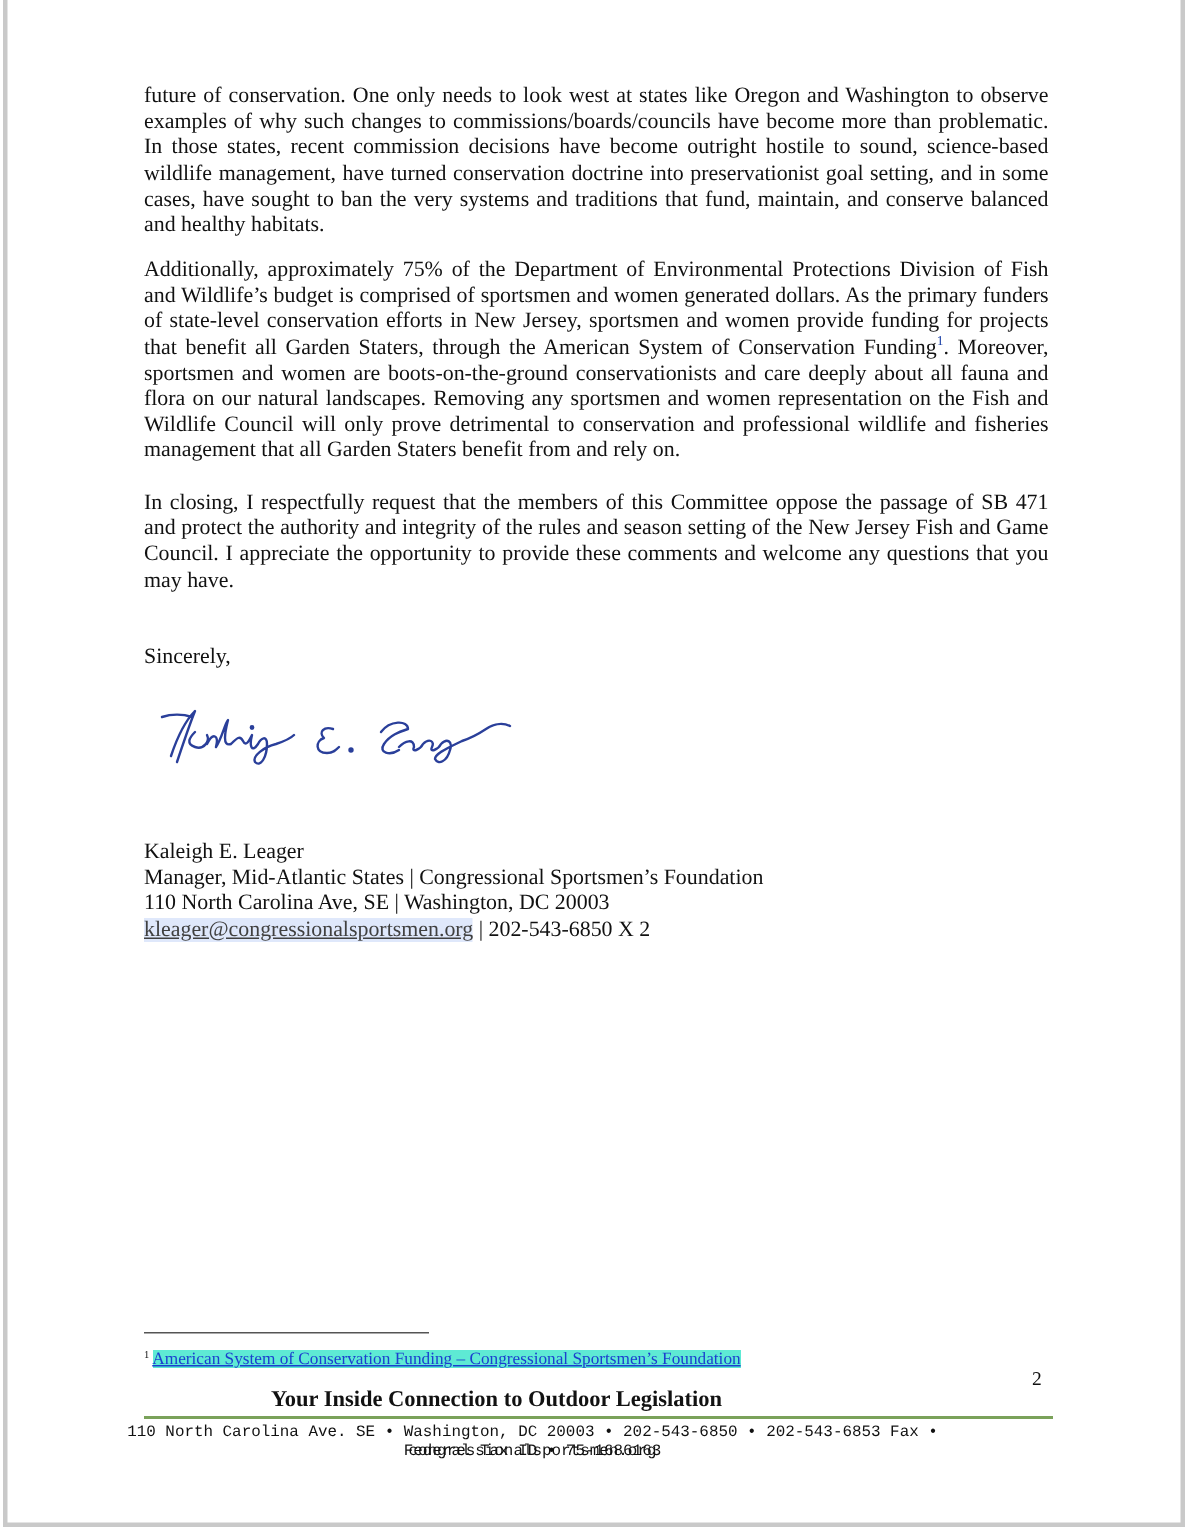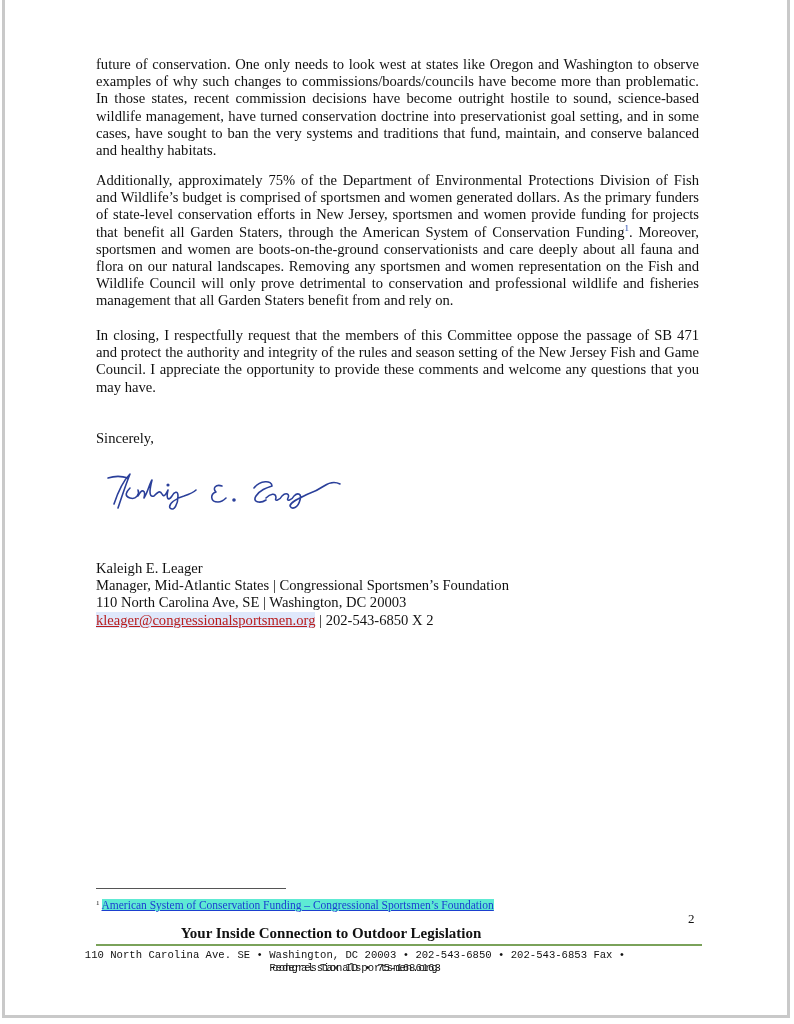--- a/index.html
+++ b/index.html
@@ -56,21 +56,21 @@
       top: 468px;
       width: 240px;
       height: 48px;
     }
     .sig-line {
       margin: 0;
       line-height: 17.2px;
       font-size: 14.6px;
     }
     .email-link {
-      color: #b91c1c;
+      color: #404040;
       text-decoration: underline;
       background: #dfe8fb;
     }
     .footnote-rule {
       position: absolute;
       left: 96px;
       top: 888px;
       width: 190px;
       border-top: 1px solid #555555;
     }

